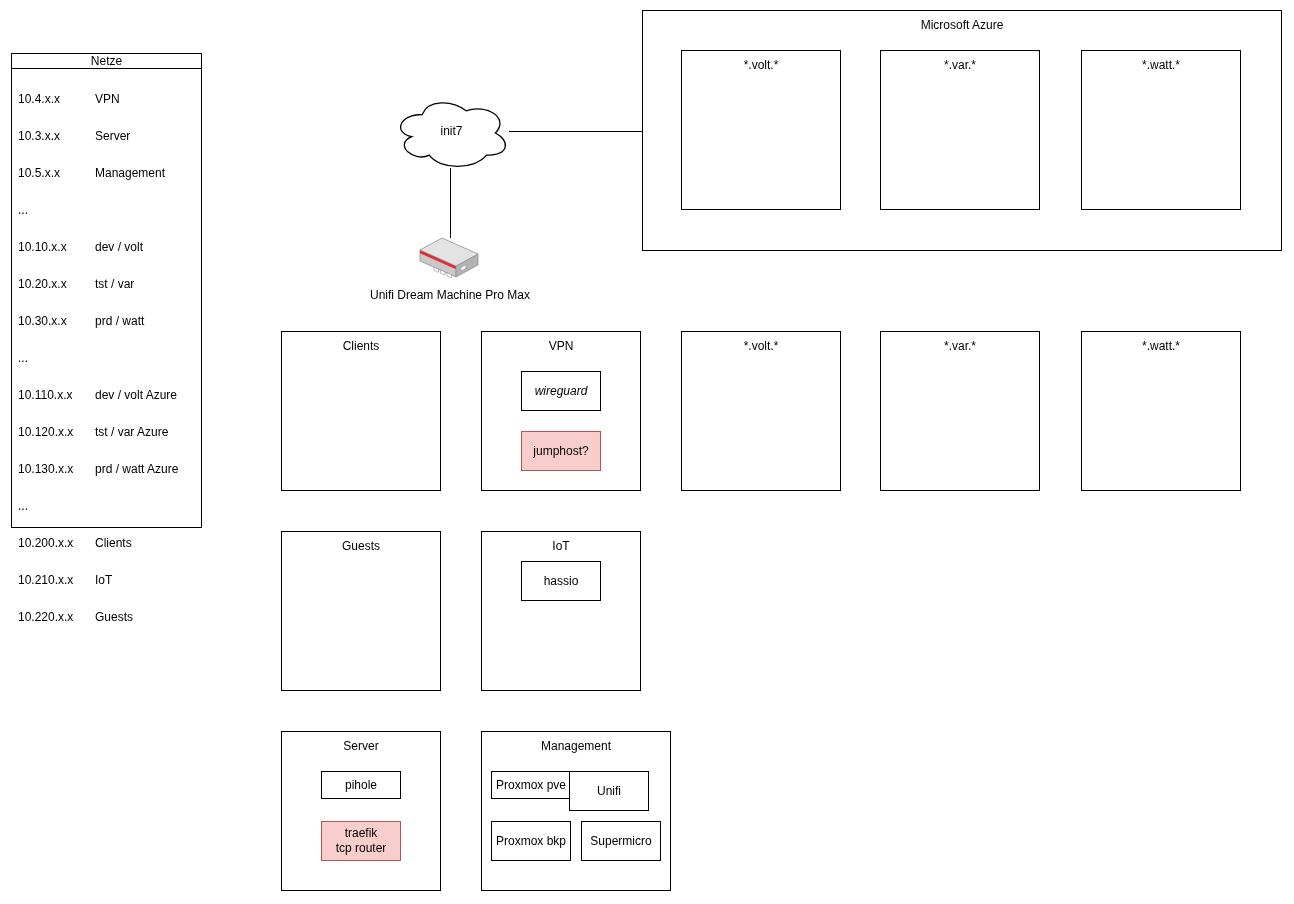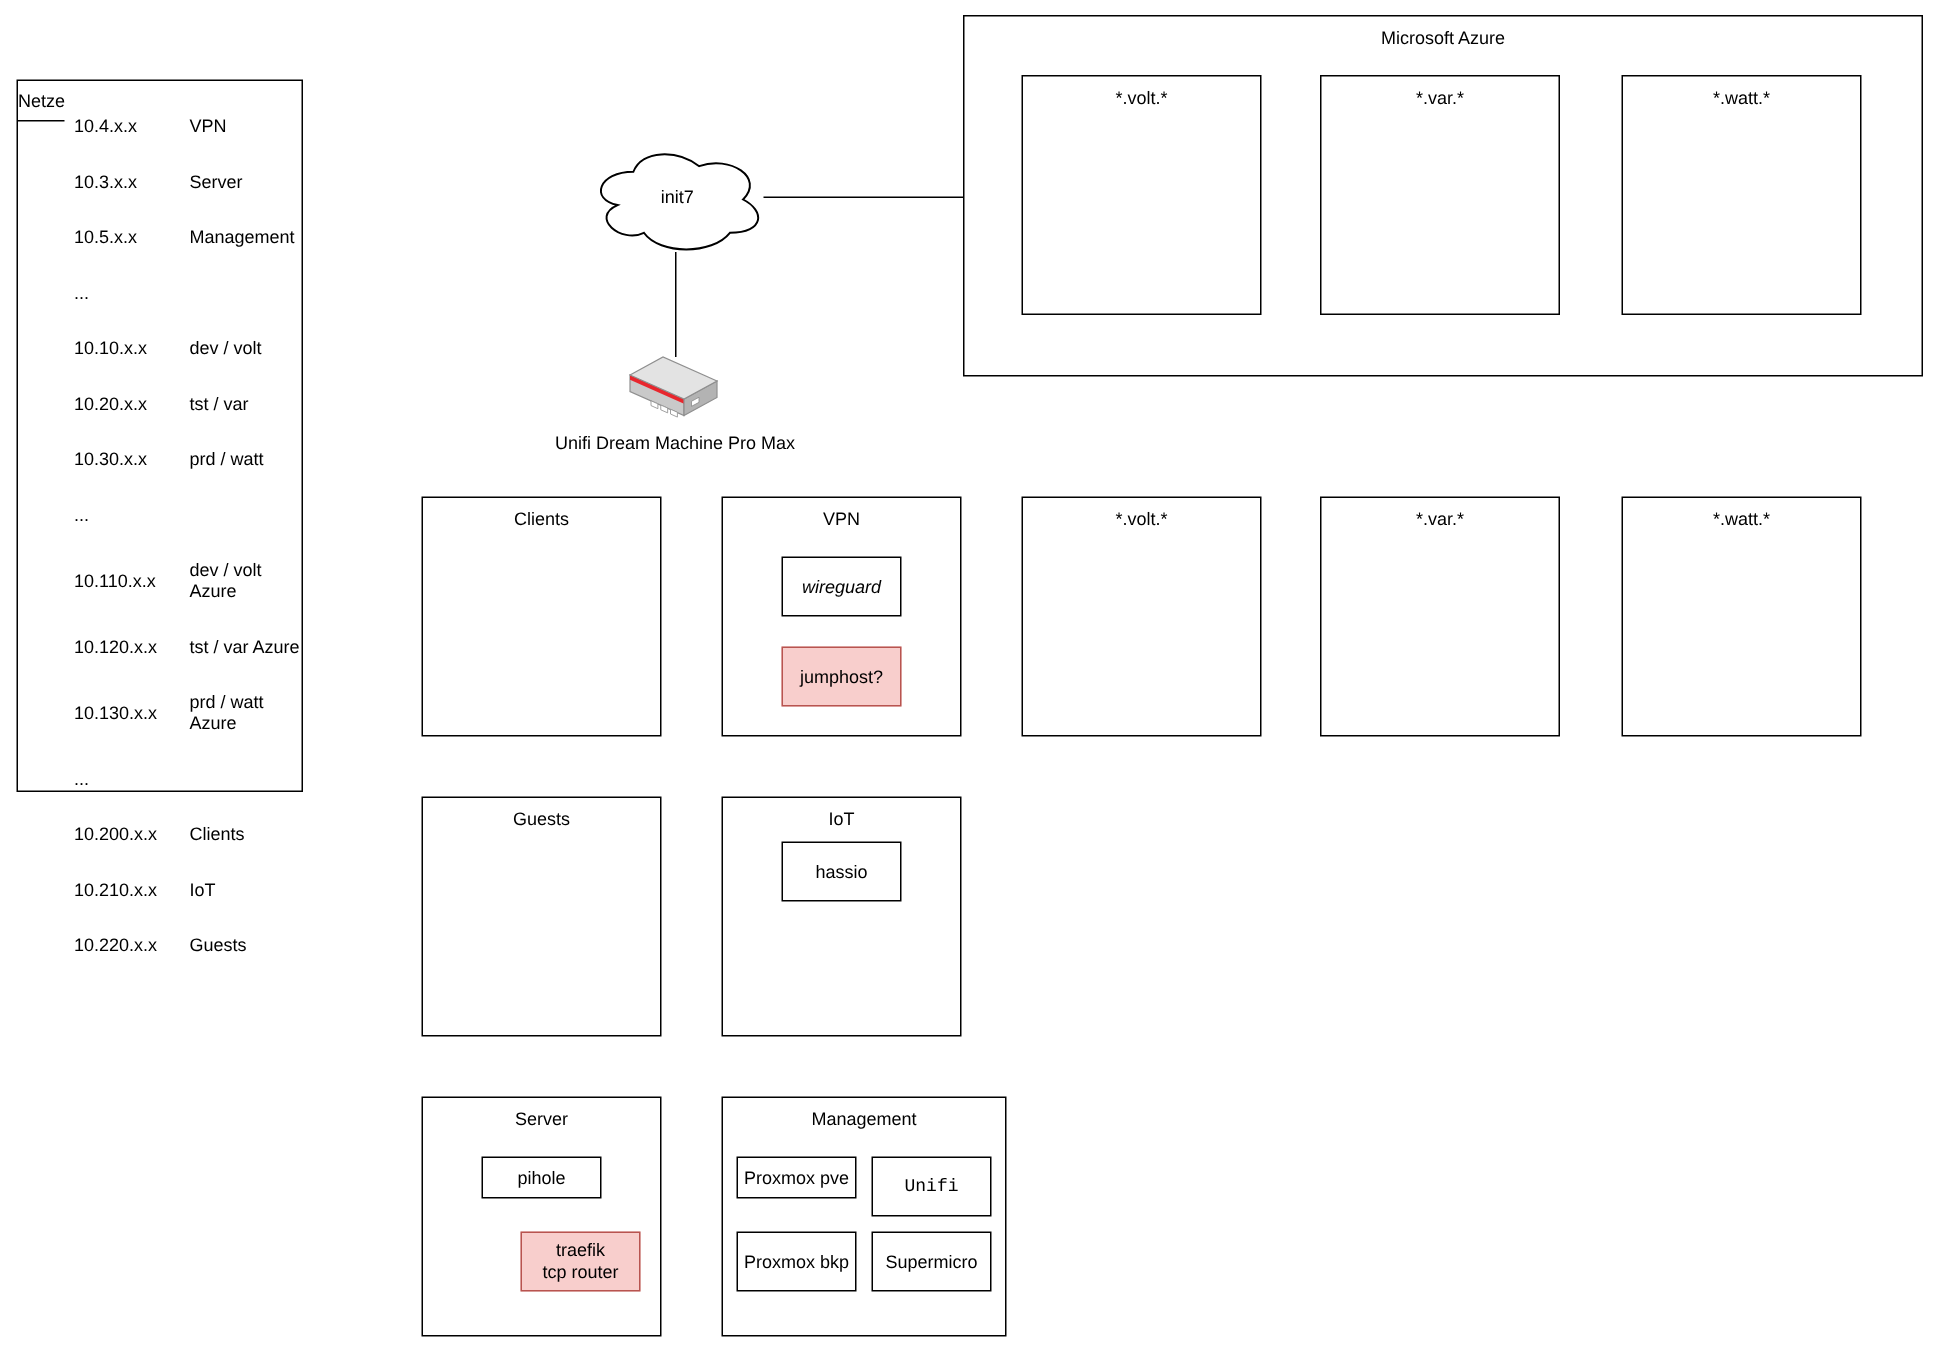--- a/index.html
+++ b/index.html
@@ -19,21 +19,21 @@
   .abs { position: absolute; }
 
   
   .table {
     position: absolute;
     left: 11px; top: 53px;
     width: 191px; height: 475px;
     border: 1px solid #000;
     background: #fff;
     display: flex;
-    flex-direction: row;
+    flex-direction: column;
   }
   .table-header {
     height: 27px;
     border-bottom: 1px solid #000;
     display: flex;
     align-items: center;
     justify-content: center;
   }
   .table-body {
     flex: 1;
@@ -232,24 +232,24 @@
   </div>
   <div class="box" style="left:481px; top:531px; width:160px; height:160px;">
     <div class="box-title">IoT</div>
   </div>
   <div class="node" style="left:521px; top:561px; width:80px; height:40px;">hassio</div>
 
   <div class="box" style="left:281px; top:731px; width:160px; height:160px;">
     <div class="box-title">Server</div>
   </div>
   <div class="node" style="left:321px; top:771px; width:80px; height:28px;">pihole</div>
-  <div class="node pink" style="left:321px; top:821px; width:80px; height:40px;margin-left:26px;">traefik
+  <div class="node pink" style="left:321px; top:821px; width:80px; height:40px;">traefik
 tcp router</div>
 
   <div class="box" style="left:481px; top:731px; width:190px; height:160px;">
     <div class="box-title">Management</div>
   </div>
   <div class="node" style="left:491px; top:771px; width:80px; height:28px;">Proxmox pve</div>
-  <div class="node" style="left:581px; top:771px; width:80px; height:40px;font-family:Liberation Mono, monospace;">Unifi</div>
+  <div class="node" style="left:569px; top:771px; width:80px; height:40px;">Unifi</div>
   <div class="node" style="left:491px; top:821px; width:80px; height:40px;">Proxmox bkp</div>
   <div class="node" style="left:581px; top:821px; width:80px; height:40px;">Supermicro</div>
 
 </div>
 
 </body></html>

